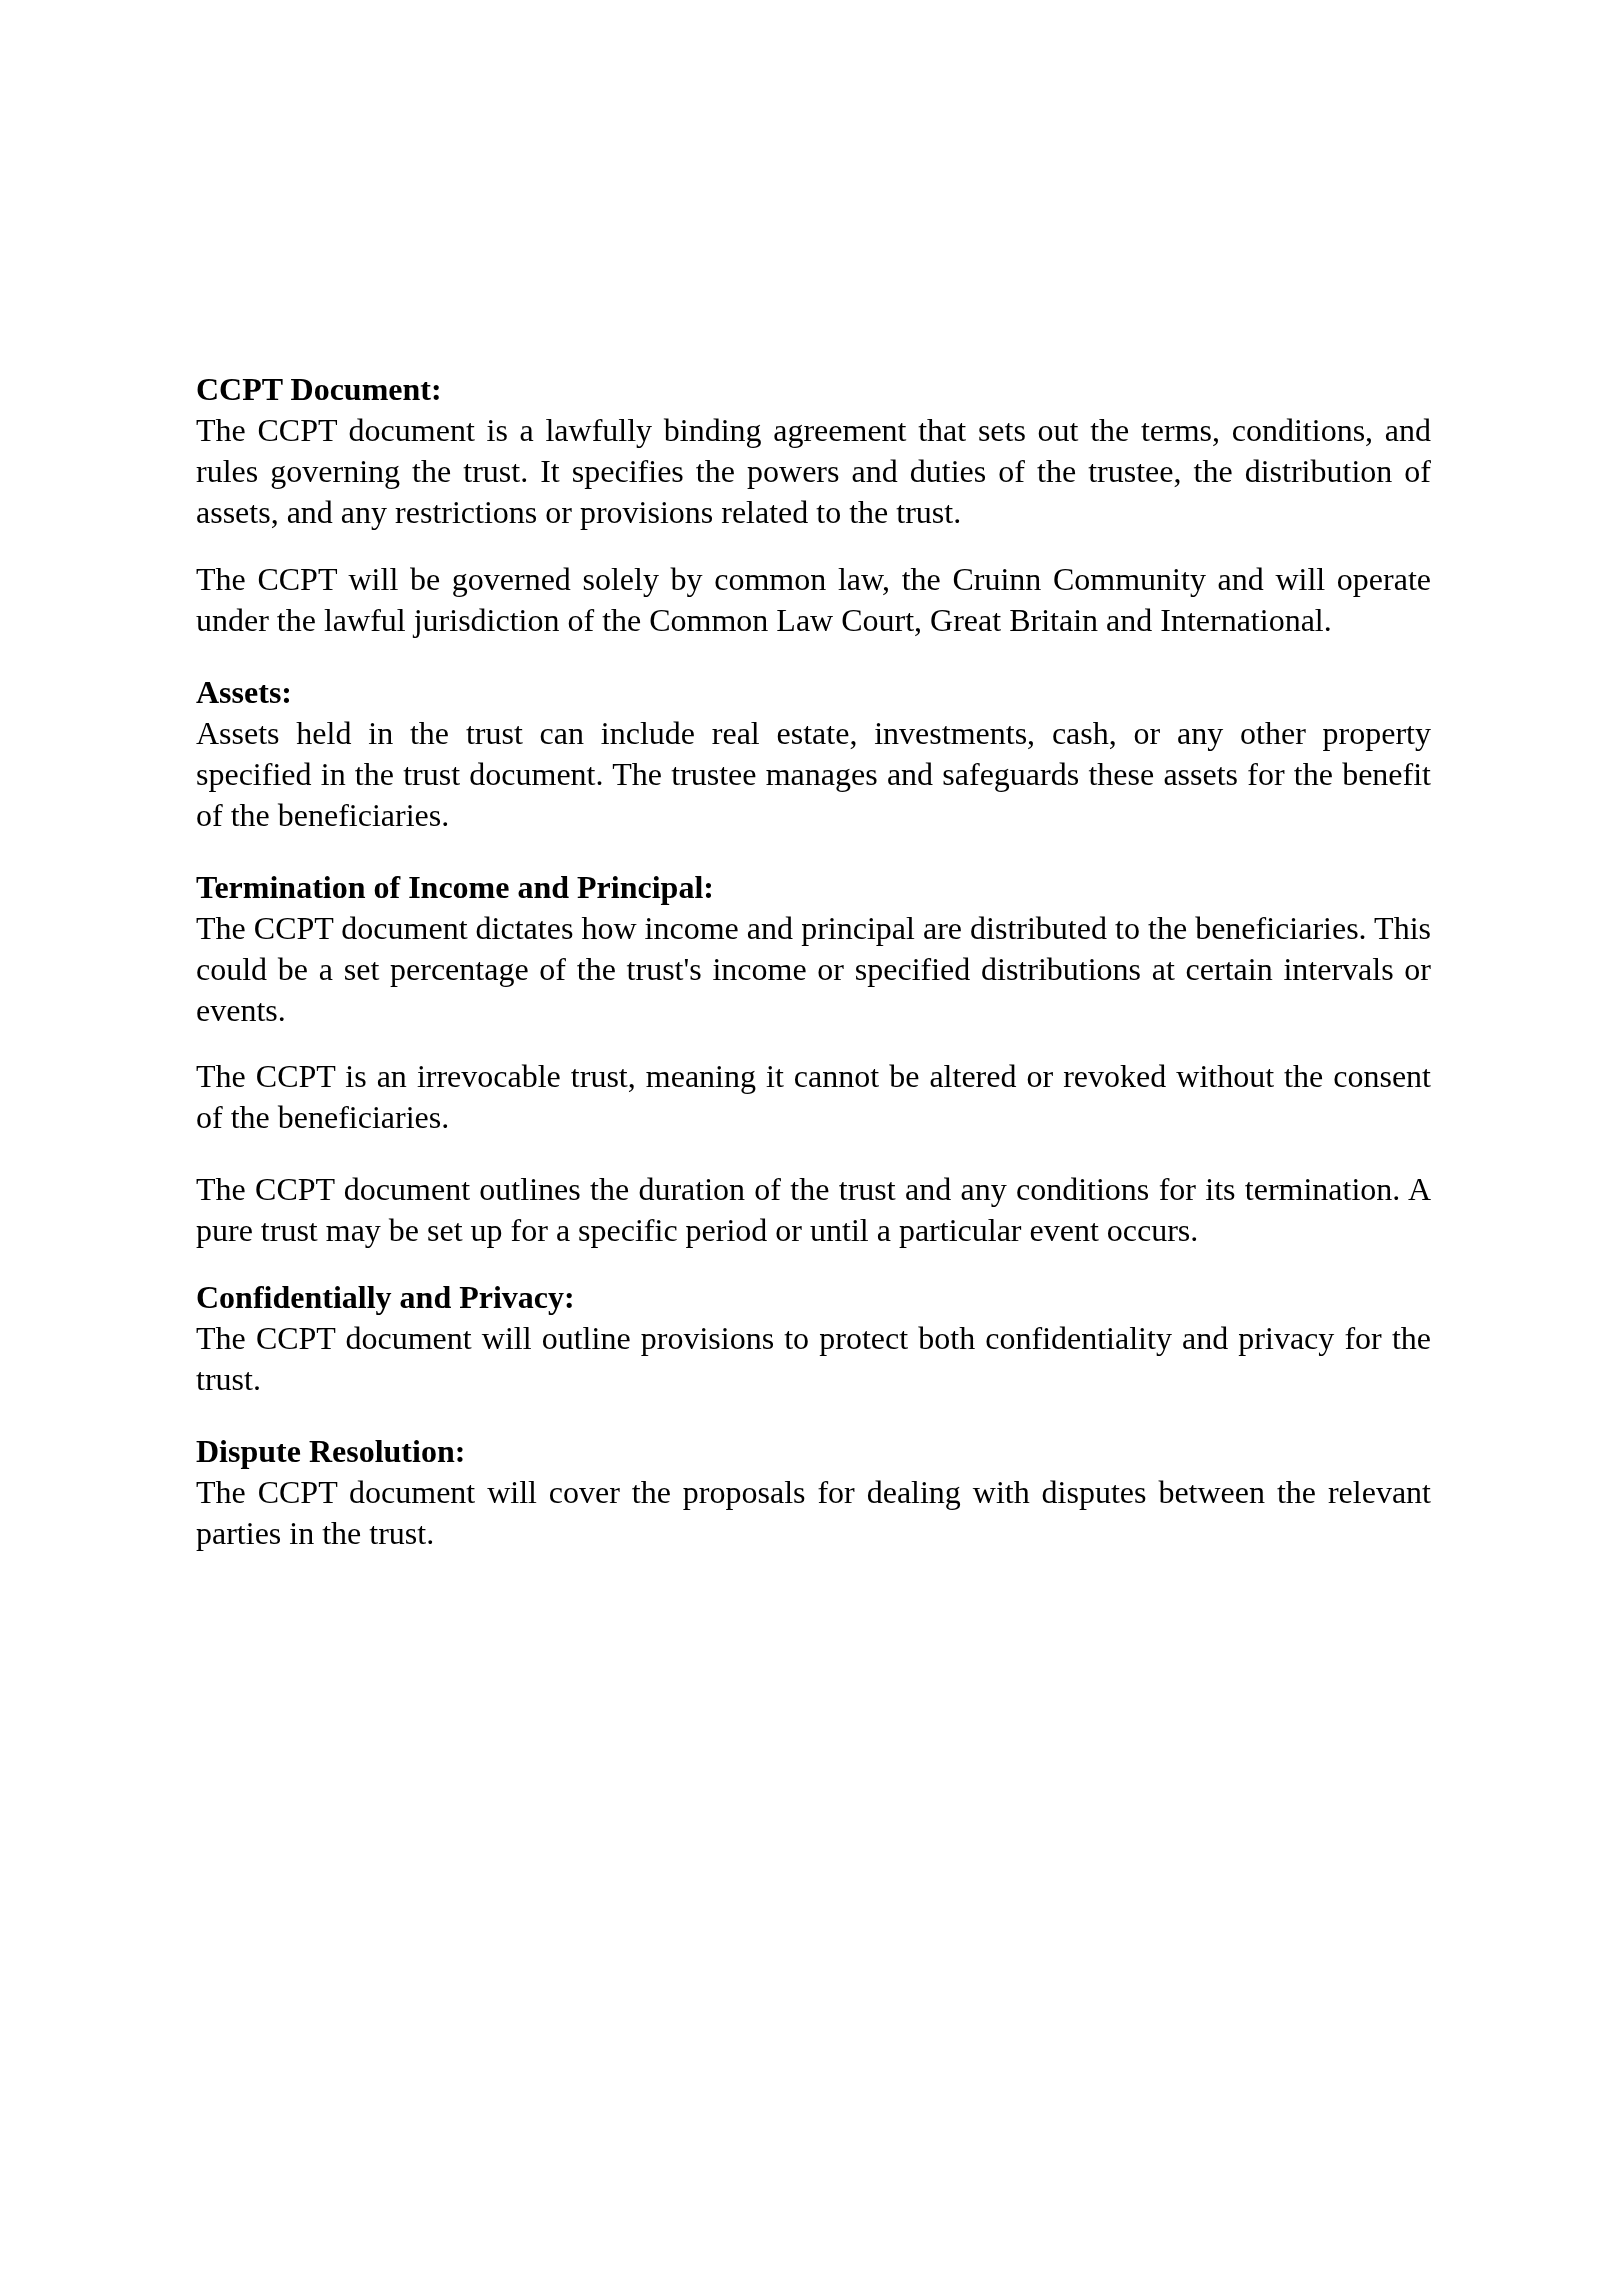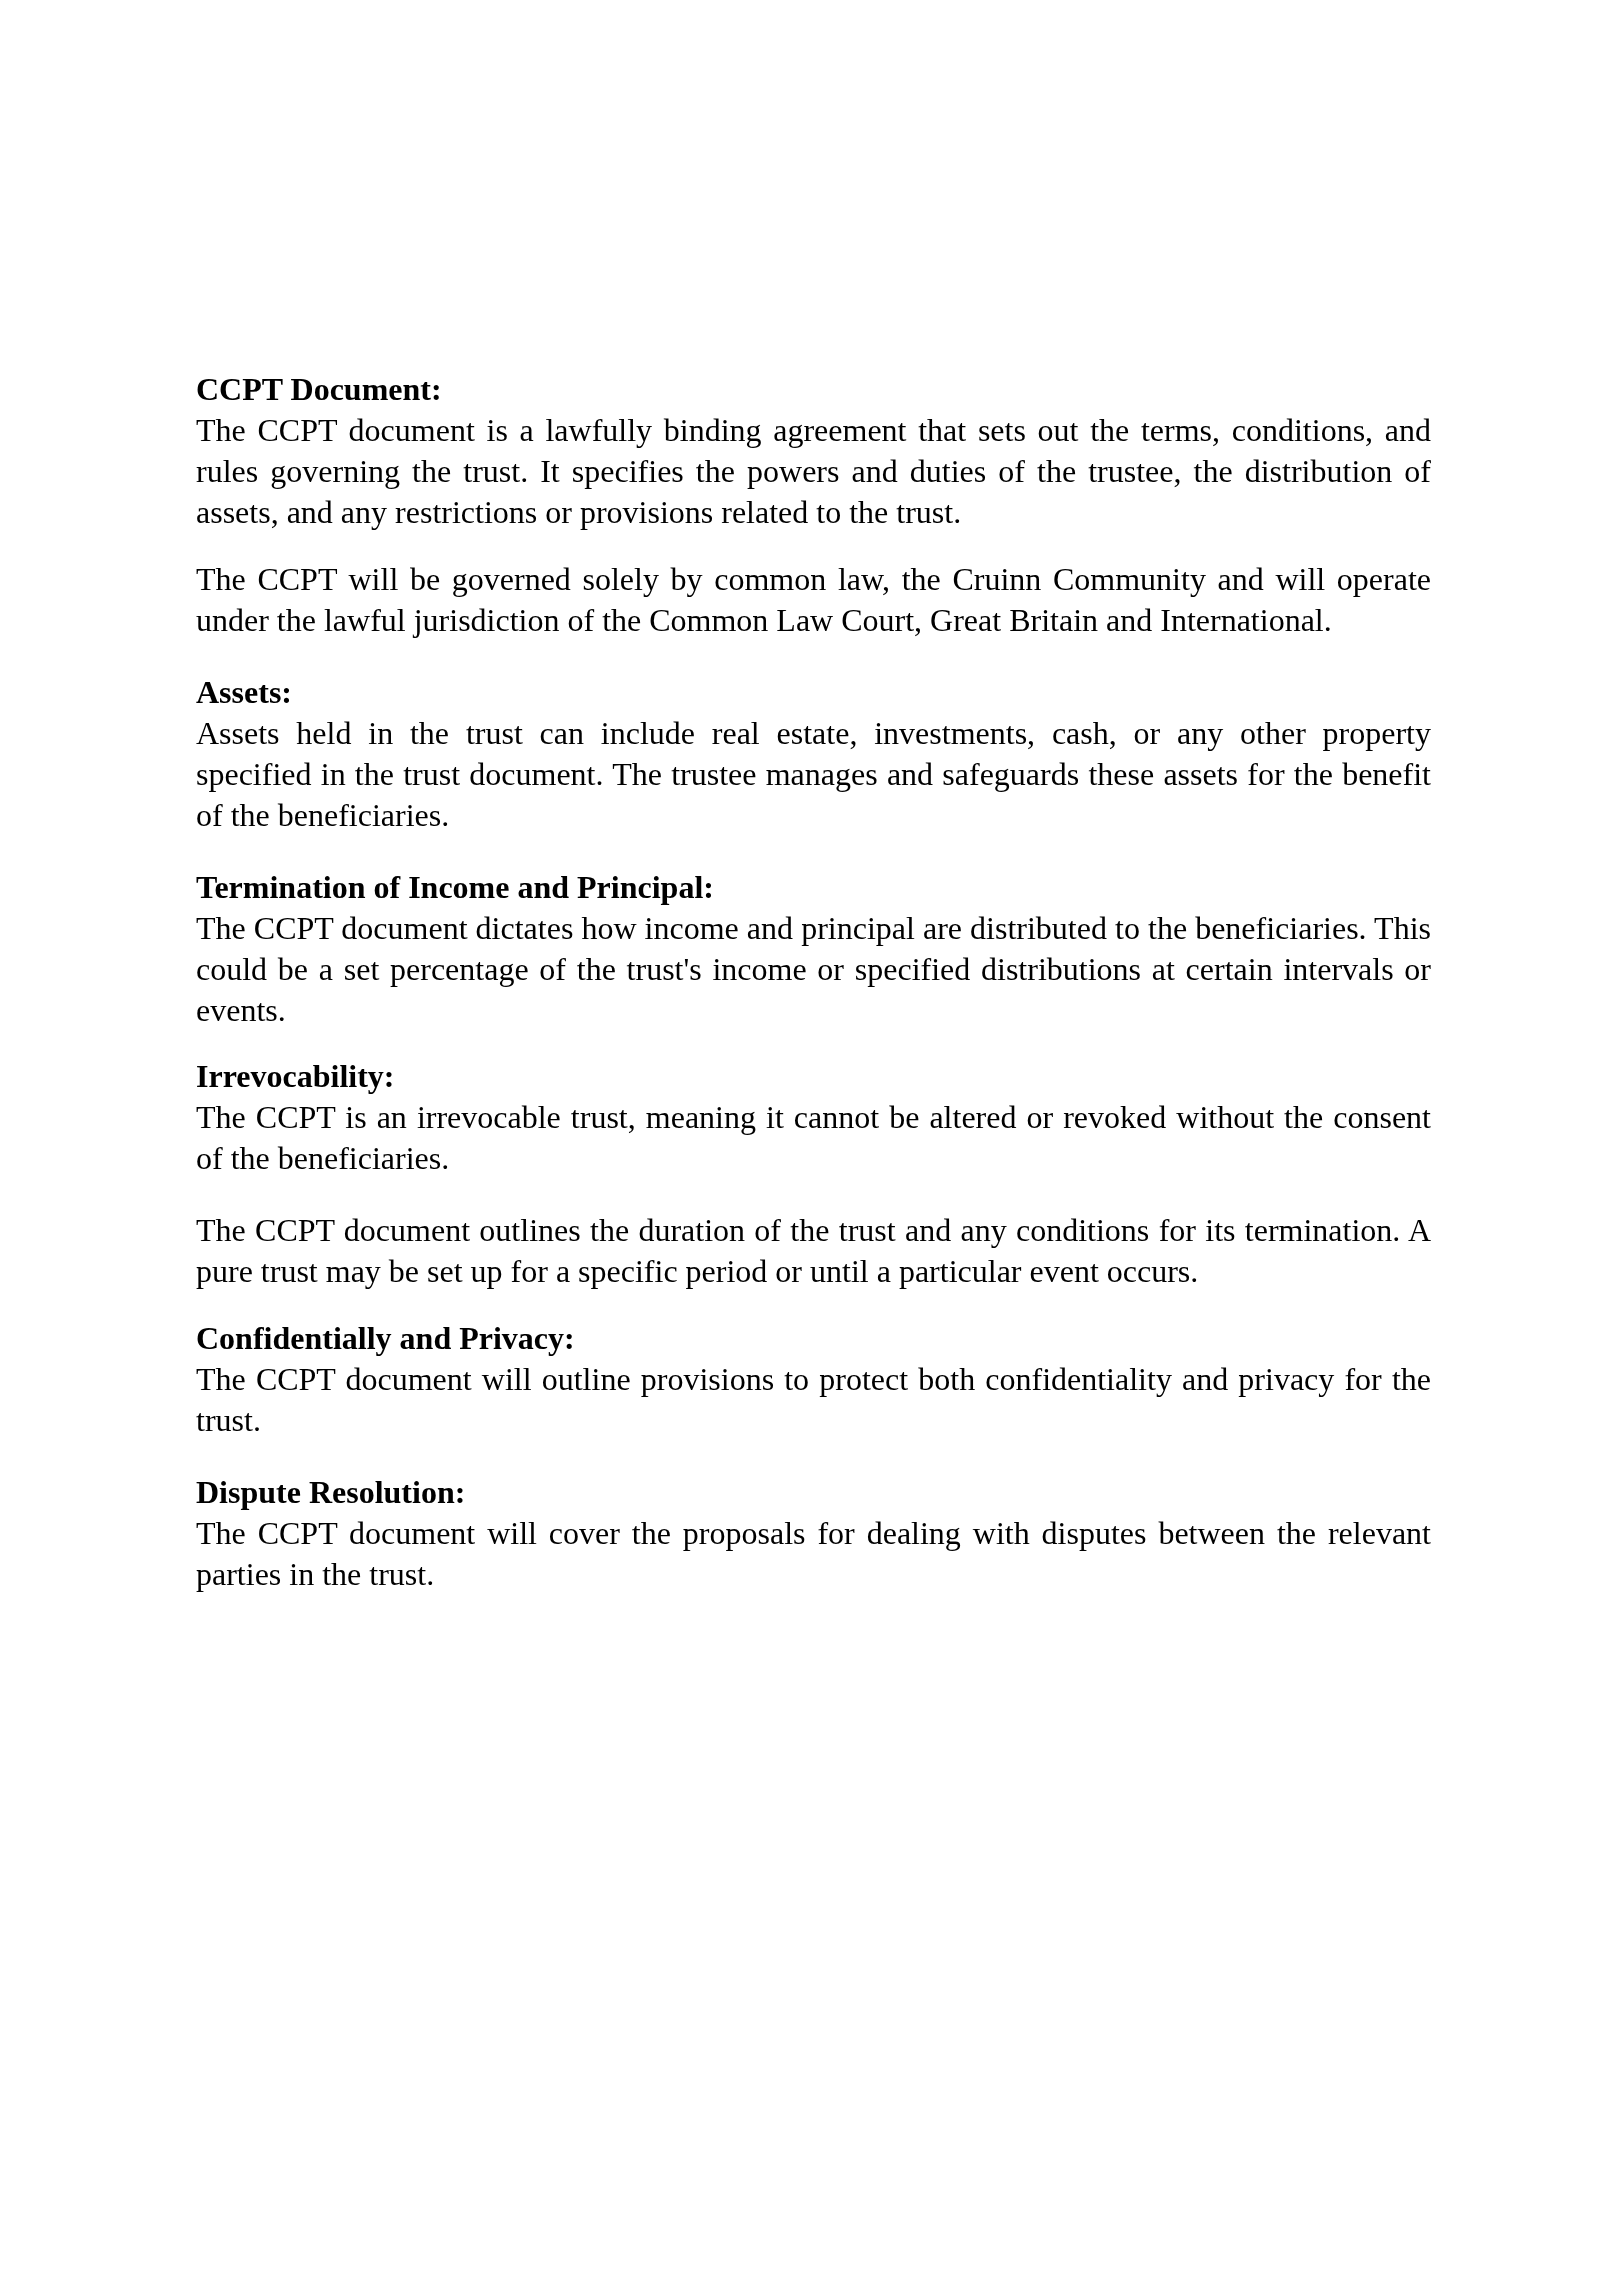--- a/index.html
+++ b/index.html
@@ -67,21 +67,20 @@
       <h2>Assets:</h2>
       <p>Assets held in the trust can include real estate, investments, cash, or any other property specified in the trust document. The trustee manages and safeguards these assets for the benefit of the beneficiaries.</p>
     </section>
 
     <section class="doc-section sec-gap-lg">
       <h2>Termination of Income and Principal:</h2>
       <p>The CCPT document dictates how income and principal are distributed to the beneficiaries. This could be a set percentage of the trust's income or specified distributions at certain intervals or events.</p>
     </section>
 
     <section class="doc-section">
-      <h2>Irrevocability:</h2>
       <p>The CCPT is an irrevocable trust, meaning it cannot be altered or revoked without the consent of the beneficiaries.</p>
     </section>
 
     <section class="doc-section sec-gap-lg">
       <p>The CCPT document outlines the duration of the trust and any conditions for its termination. A pure trust may be set up for a specific period or until a particular event occurs.</p>
     </section>
 
     <section class="doc-section">
       <h2>Confidentially and Privacy:</h2>
       <p>The CCPT document will outline provisions to protect both confidentiality and privacy for the trust.</p>

